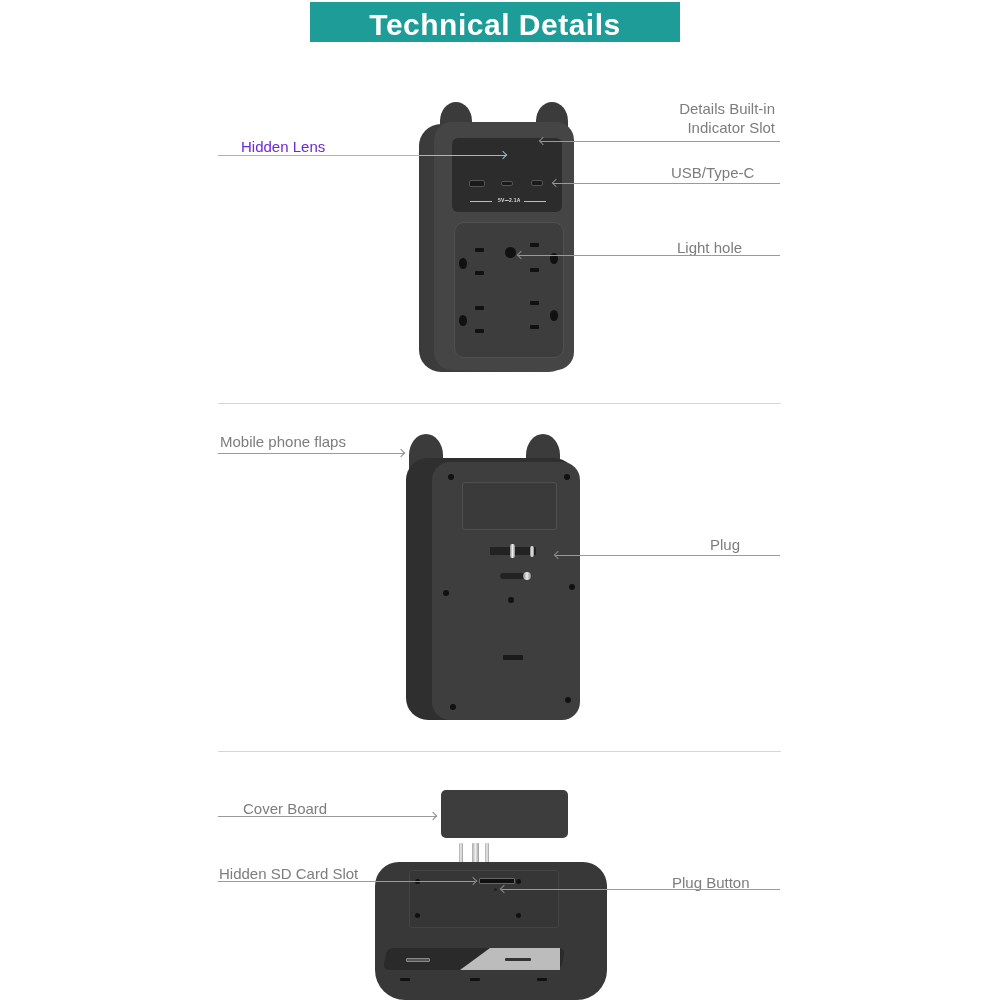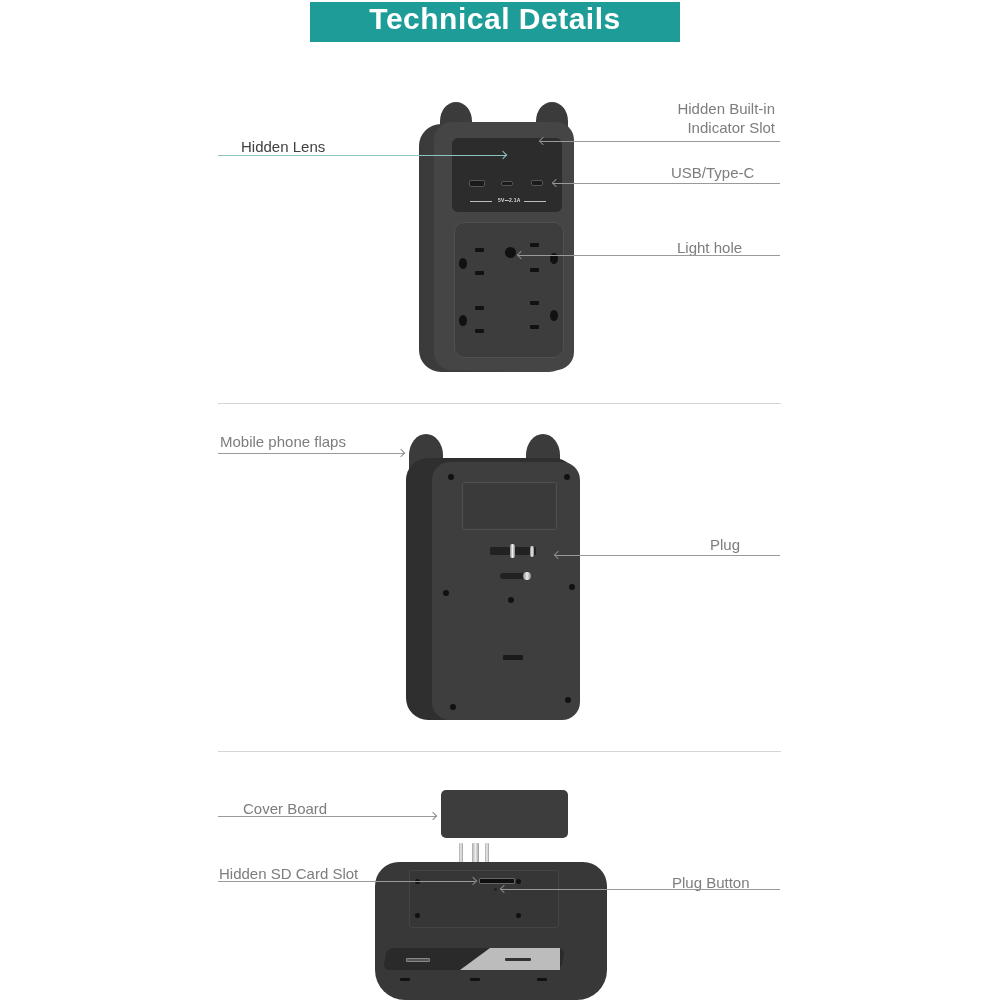--- a/index.html
+++ b/index.html
@@ -2,25 +2,25 @@
 <html><head>
 <meta charset="utf-8">
 <style>
   * { box-sizing: border-box; margin: 0; padding: 0; }
   html, body { width: 1000px; height: 1000px; background: #ffffff; overflow: hidden; }
   body { position: relative; font-family: "Liberation Sans", sans-serif; color: #7a7a7a; }
 
   .banner {
     position: absolute; left: 310px; top: 2px; width: 370px; height: 40px;
     background: #1e9c98; color: #ffffff; font-weight: bold; font-size: 30px;
-    display: flex; align-items: flex-start; justify-content: center; letter-spacing: 0.5px;
+    display: flex; align-items: flex-end; justify-content: center; letter-spacing: 0.5px;
   }
 
   .label { position: absolute; font-size: 15px; color: #7d7d7d; white-space: nowrap; line-height: 1.25; }
-  .label.teal { color: #404040; }
+  .label.teal { color: #6d28d9; }
   .label.right { text-align: right; }
 
   .line { position: absolute; height: 1px; background: #9a9a9a; }
   .line.teal { background: #8cc4c2; }
   .divider { position: absolute; left: 218px; width: 563px; height: 1px; background: #d6d6d6; }
 
   .arrowhead { position: absolute; width: 6px; height: 6px; border-top: 1px solid #8a8a8a; border-right: 1px solid #8a8a8a; }
   .arrowhead.left { transform: rotate(-135deg); }
   .arrowhead.right { transform: rotate(45deg); }
 
@@ -79,21 +79,21 @@
     <div class="slot" style="left:530px;top:301px;width:9px;height:4px;"></div>
     <div class="slot" style="left:530px;top:325px;width:9px;height:4px;"></div>
     <div class="ground" style="left:550px;top:310px;"></div>
   </div>
 
   <div class="label teal" style="left:241px;top:138px;">Hidden Lens</div>
   <div class="line teal" style="left:218px;top:155px;width:288px;"></div>
   <div class="arrowhead right" style="left:500px;top:152px;border-color:#8cc4c2;"></div>
 
   <div class="label right" style="left:640px;top:100px;width:135px;">
-    <div>Hidden Built-in</div>
+    <div>Details Built-in</div>
     <div>Indicator Slot</div>
   </div>
   <div class="line" style="left:540px;top:141px;width:240px;"></div>
   <div class="arrowhead left" style="left:540px;top:138px;"></div>
 
   <div class="label" style="left:671px;top:164px;">USB/Type-C</div>
   <div class="line" style="left:553px;top:183px;width:227px;"></div>
   <div class="arrowhead left" style="left:553px;top:180px;"></div>
 
   <div class="label" style="left:677px;top:239px;">Light hole</div>

